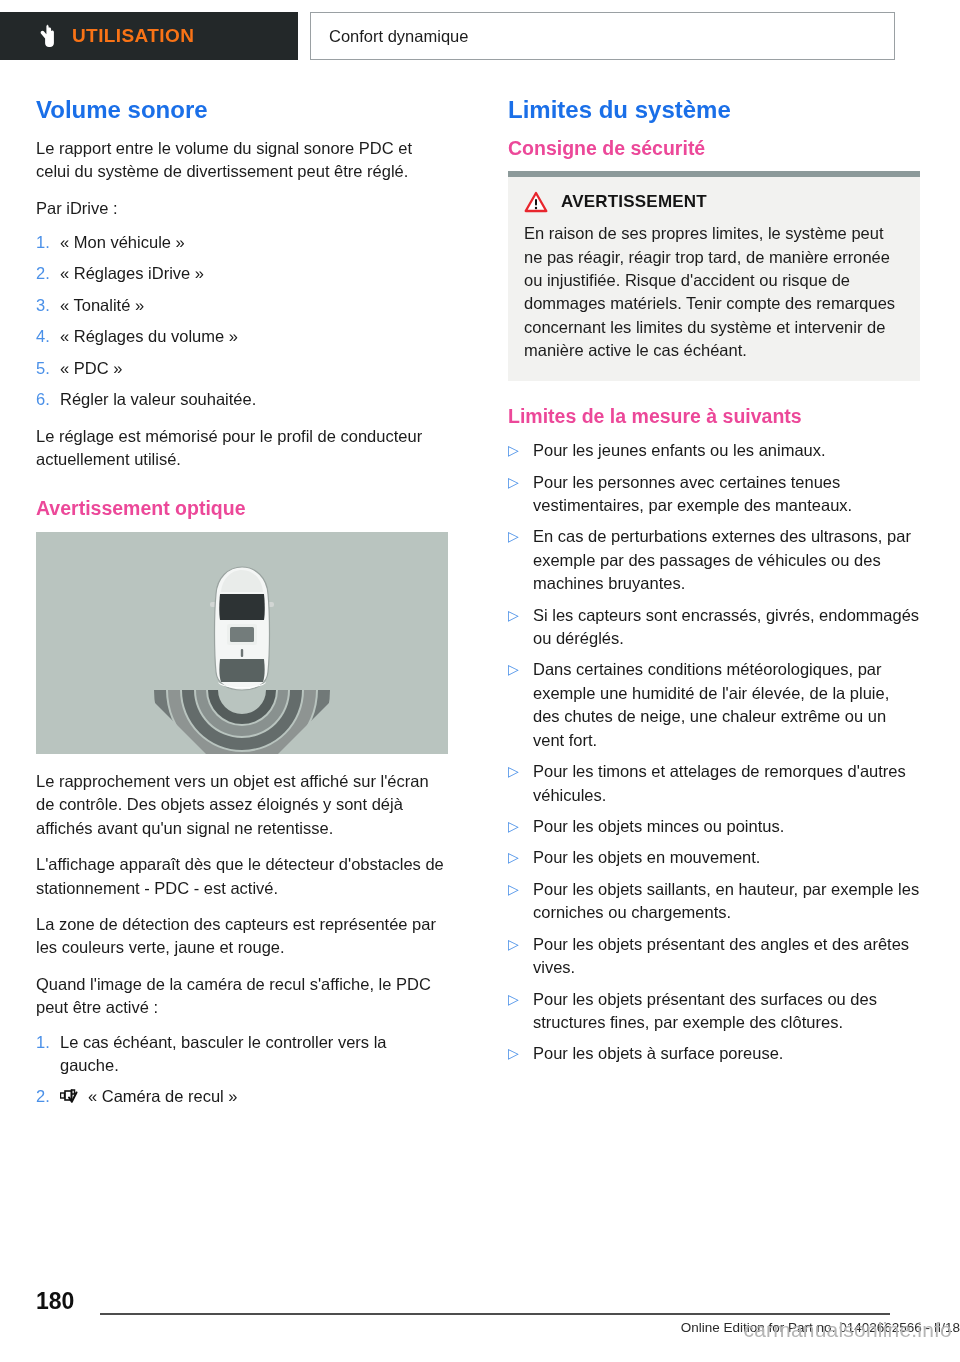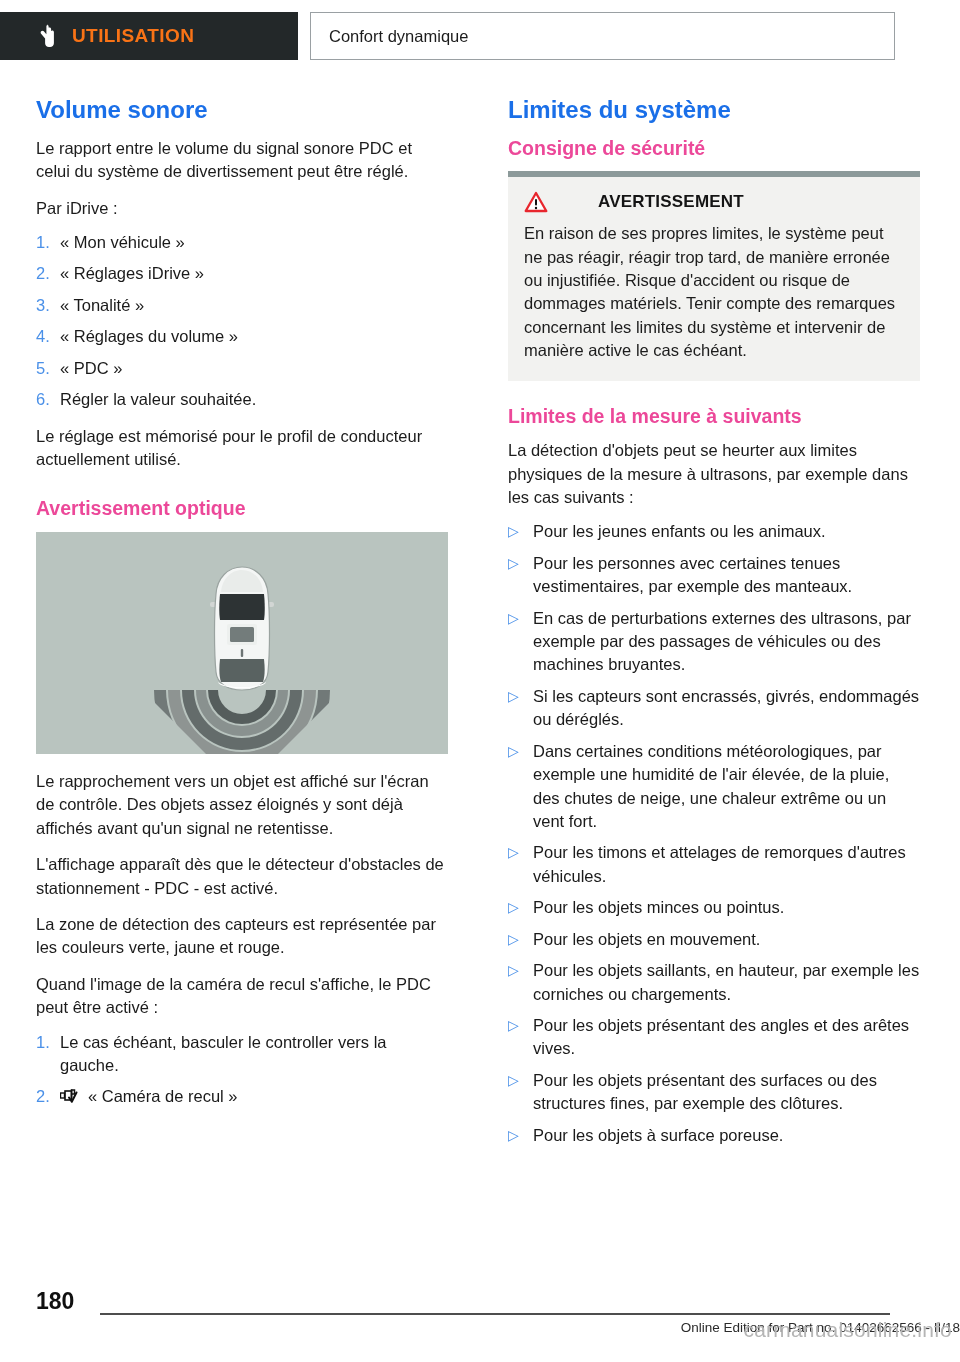--- a/index.html
+++ b/index.html
@@ -101,21 +101,20 @@
   .warn-box {
     background: #f2f2f0;
     border-top: 6px solid #8c9a9a;
     padding: 14px 16px 18px 16px;
     margin: 0 0 24px 0;
     width: 412px;
   }
   .warn-head {
     display: flex; align-items: center;
     margin-bottom: 9px;
-    gap: 37px;
   }
   .warn-tri { width: 24px; height: 22px; margin-right: 13px; flex: 0 0 24px; }
   .warn-title { font-size: 17px; font-weight: bold; letter-spacing: 0.2px; color: #141414; }
   .warn-text { font-size: 16.5px; line-height: 1.42; color: #1c1c1c; margin: 0; }
 
   
   .pdc-icon { width: 21px; height: 17px; vertical-align: -3px; margin-right: 7px; }
 
   
   .footer { position: absolute; left: 0; bottom: 0; width: 960px; height: 90px; }
@@ -280,21 +279,20 @@
               <path d="M12 2 L22.3 20 L1.7 20 Z" fill="#ffffff" stroke="#e8262d" stroke-width="2.3" stroke-linejoin="round"></path>
               <rect x="11" y="8" width="2" height="6.4" rx="1" fill="#111111"></rect>
               <circle cx="12" cy="17" r="1.2" fill="#111111"></circle>
             </svg>
             <span class="warn-title">AVERTISSEMENT</span>
           </div>
           <p class="warn-text">En raison de ses propres limites, le système peut ne pas réagir, réagir trop tard, de manière erronée ou injustifiée. Risque d'accident ou risque de dommages matériels. Tenir compte des remarques concernant les limites du système et intervenir de manière active le cas échéant.</p>
         </div>
 
         <h3 class="h-sub">Limites de la mesure à suivants</h3>
-        <p class="body tight">La détection d'objets peut se heurter aux limites physiques de la mesure à ultrasons, par exemple dans les cas suivants :</p>
 
         <ul class="tri-list">
           <li>
             <span class="tri">▷</span>
             <span class="txt">Pour les jeunes enfants ou les animaux.</span>
           </li>
           <li>
             <span class="tri">▷</span>
             <span class="txt">Pour les personnes avec certaines tenues vestimentaires, par exemple des manteaux.</span>
           </li>

